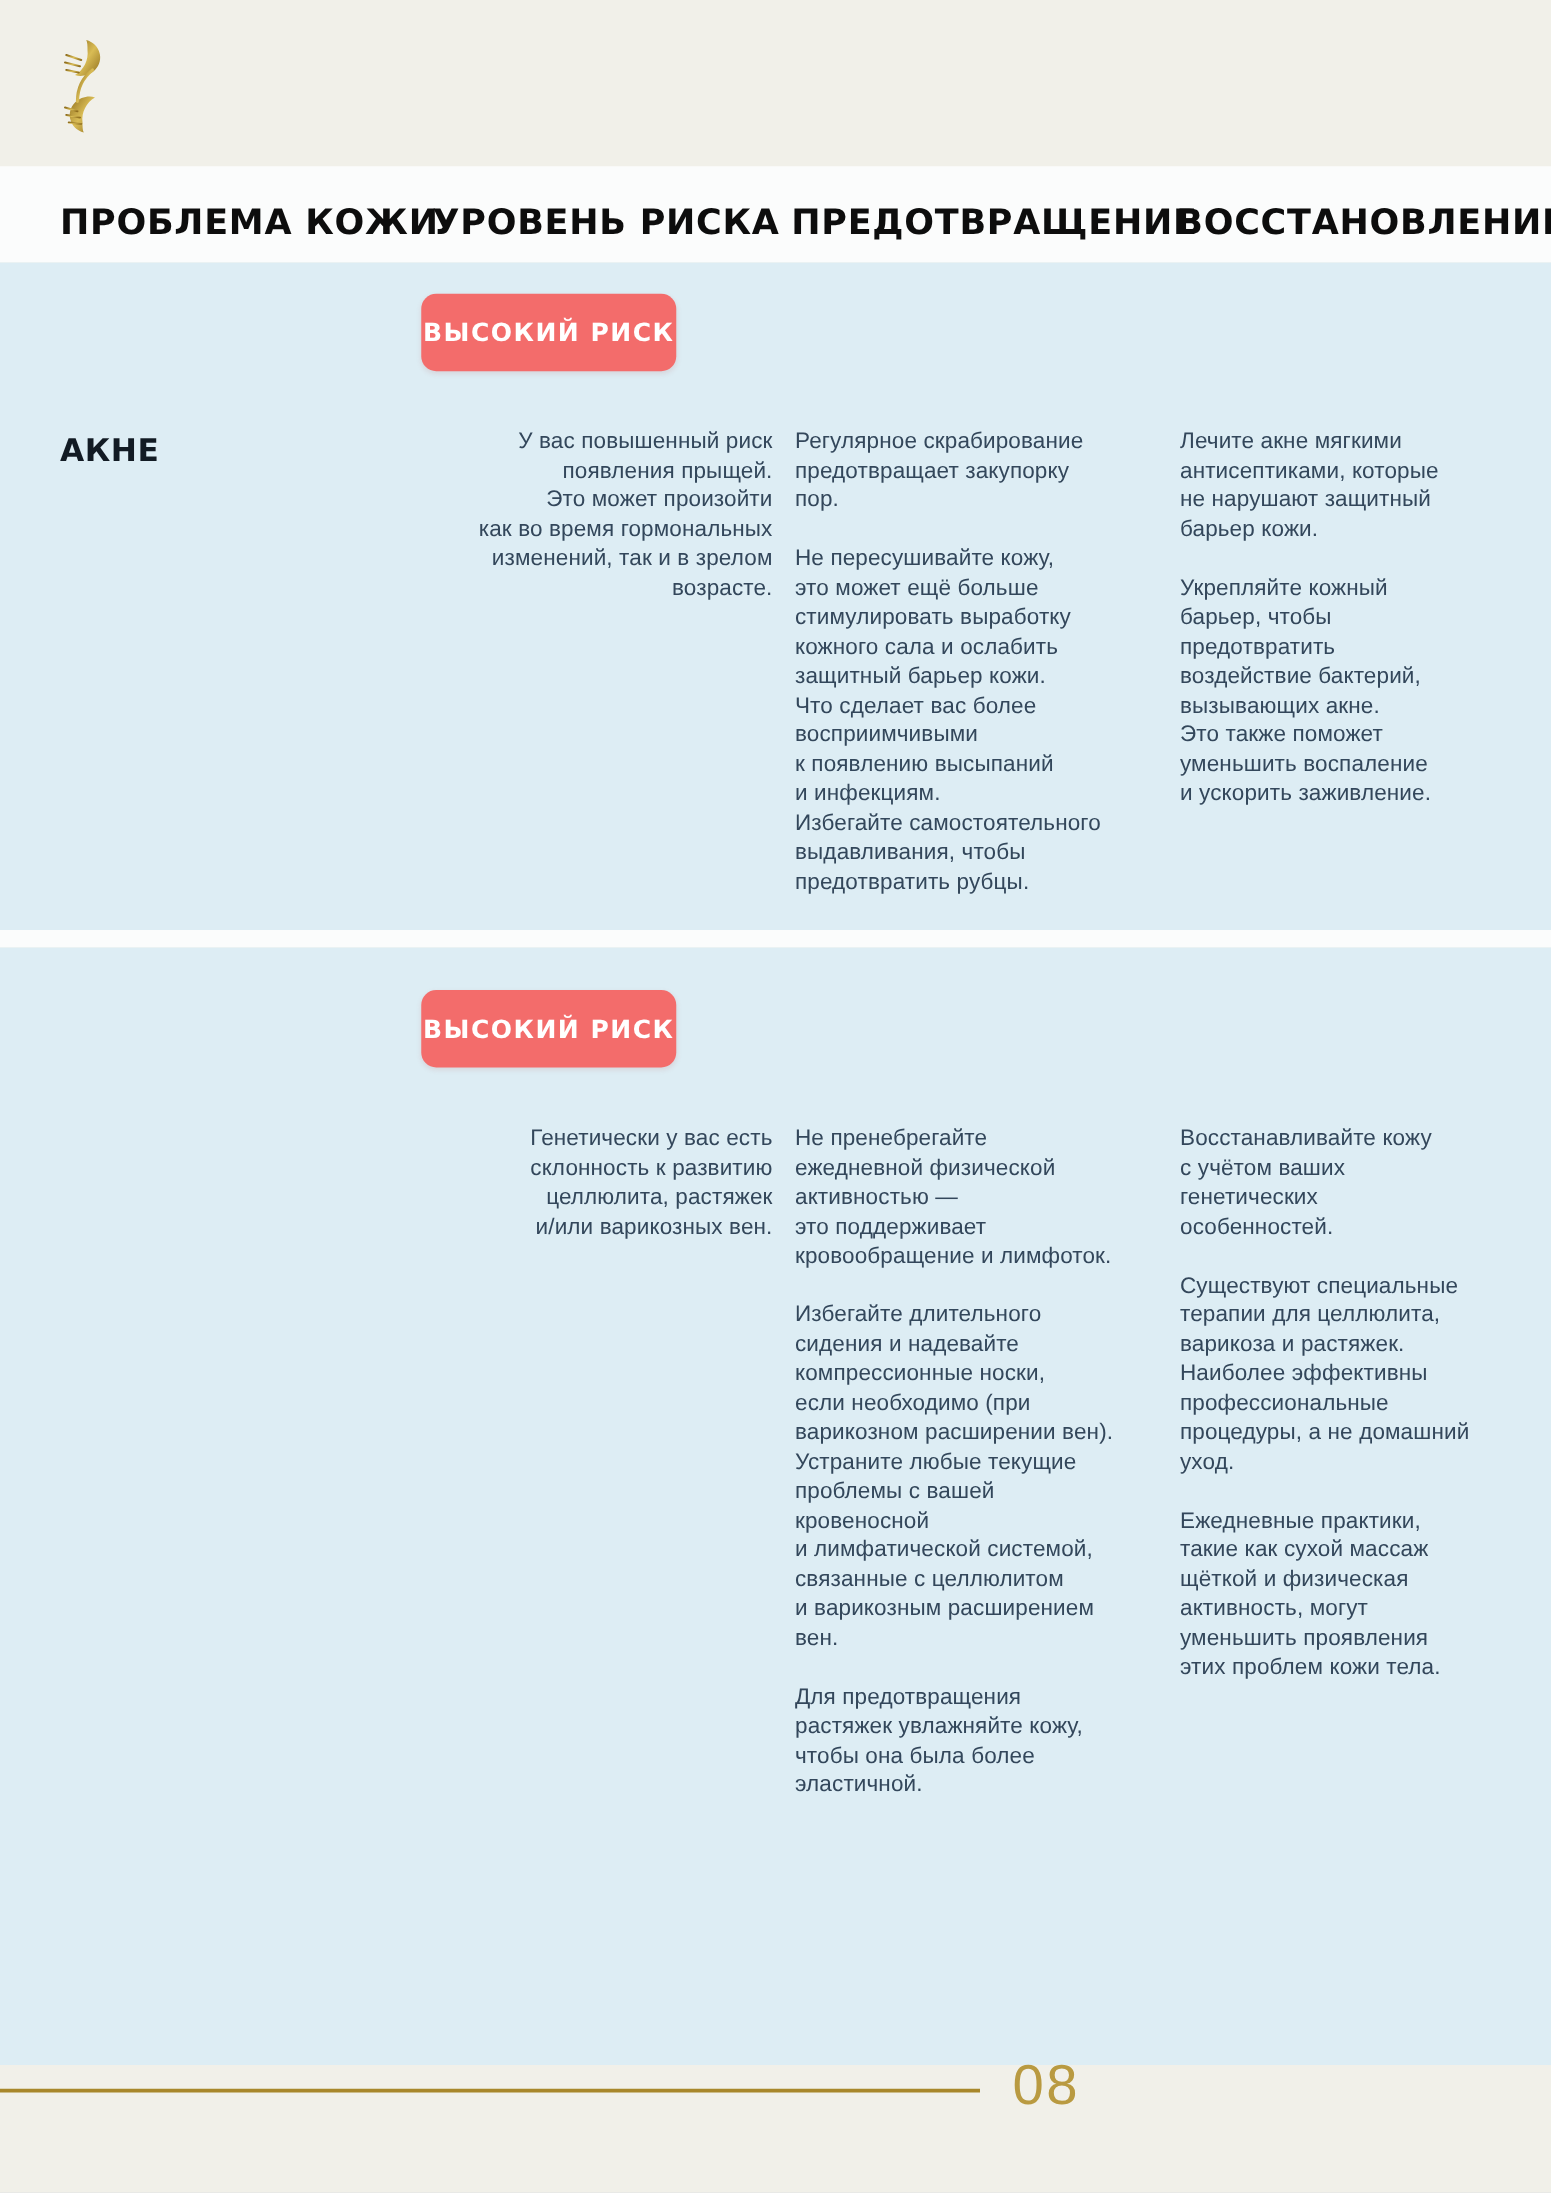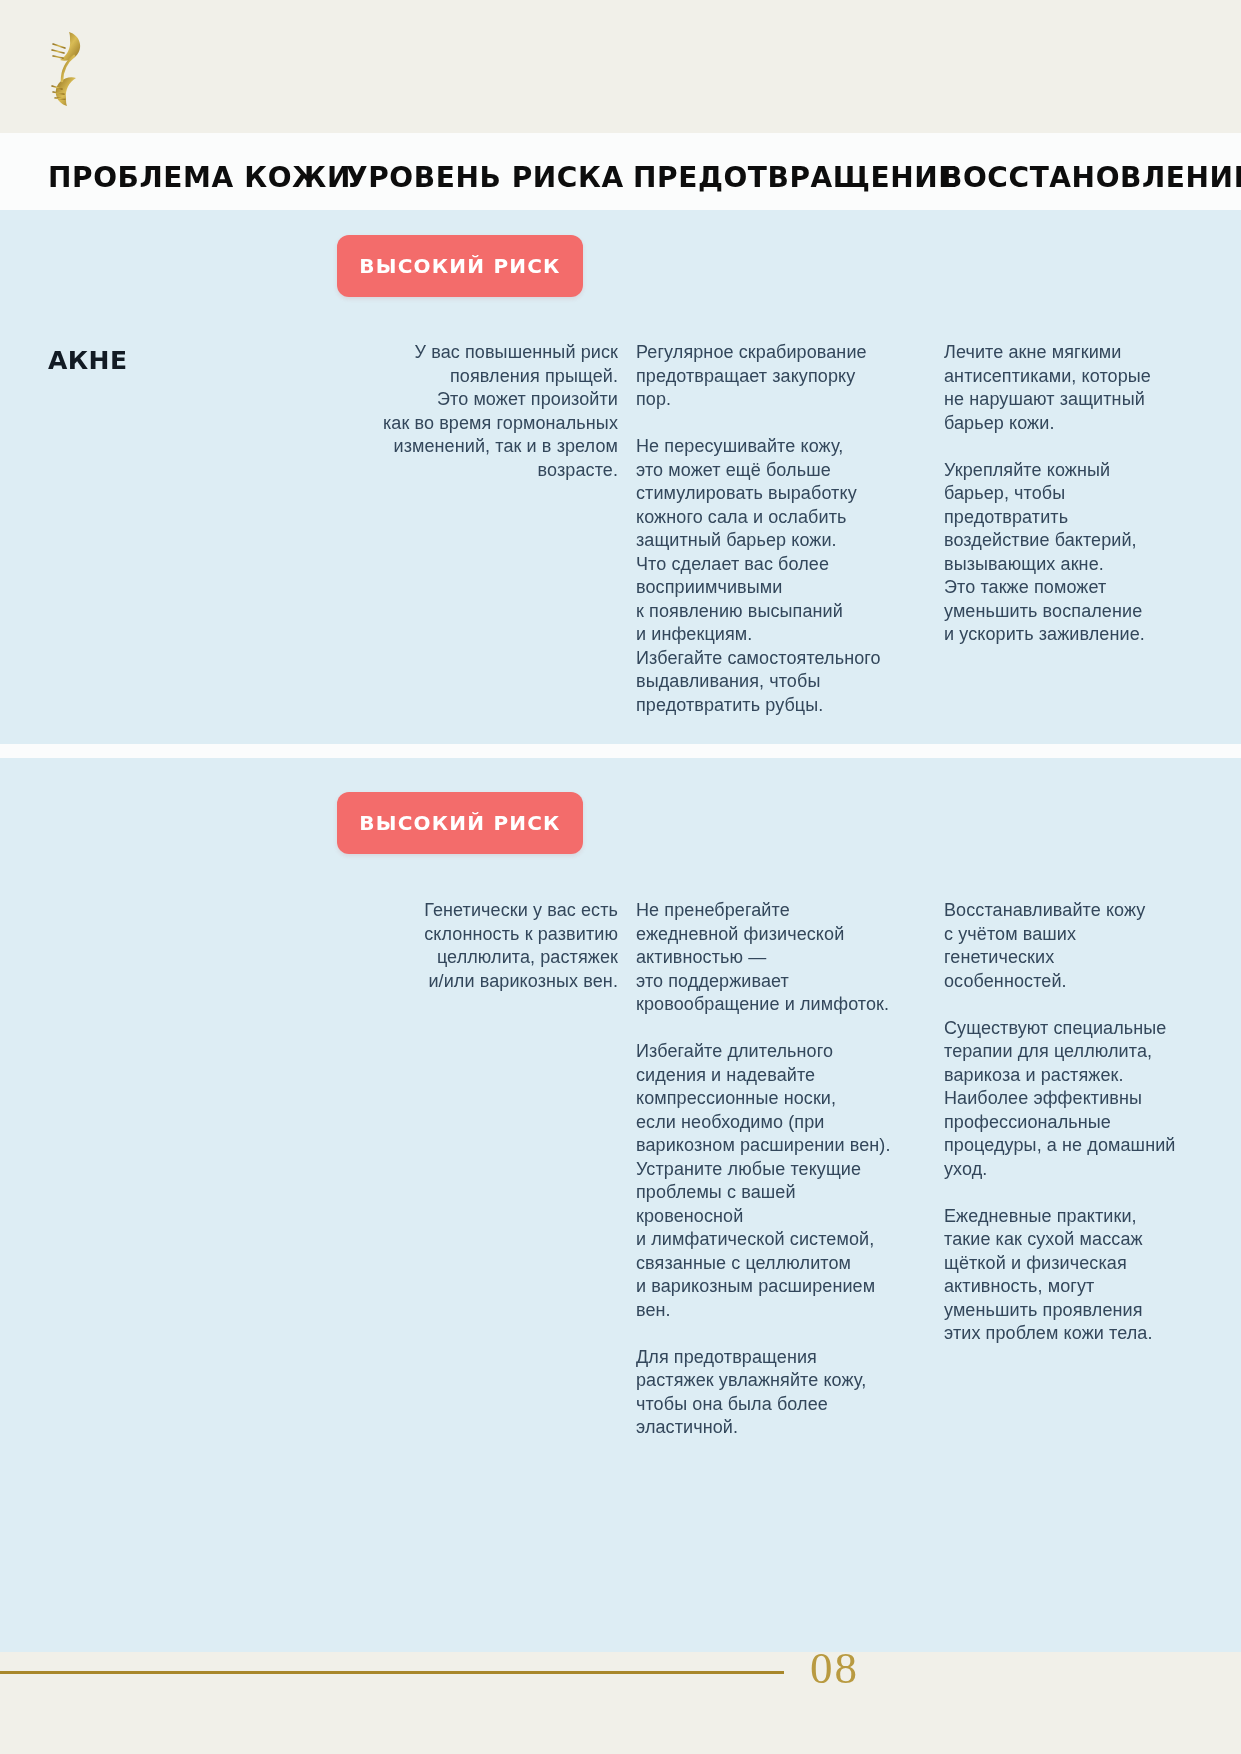--- a/index.html
+++ b/index.html
@@ -17,21 +17,21 @@
     position:absolute;top:28px;font-family:"DejaVu Sans","Liberation Sans",sans-serif;
     font-weight:700;font-size:28px;letter-spacing:.6px;color:#0d0d0d;white-space:nowrap;
   }
   .c1{left:48px}.c2{left:346px}.c3{left:633px}.c4{left:941px}
   
   .band{position:absolute;left:0;right:0;background:var(--section-bg,#ddedf4);}
   .sec1{top:210px;height:534px;}
   .sec2{top:758px;height:894px;}
   .gap-strip{position:absolute;top:744px;left:0;right:0;height:14px;background:var(--band-bg,#fbfcfc);}
   .badge{
-    position:absolute;left:337px;width:246px;height:62px;border-radius:12px;
+    position:absolute;left:337px;width:204px;height:62px;border-radius:12px;
     background:var(--badge-bg,#f36c6b);display:flex;align-items:center;justify-content:center;
     color:#ffffff;font-family:"DejaVu Sans","Liberation Sans",sans-serif;
     font-weight:700;font-size:20px;letter-spacing:1.2px;white-space:nowrap;
     box-shadow:0 2px 4px rgba(180,90,90,.15);
   }
   .cell{
     position:absolute;white-space:pre-line;
     font-size:18px;line-height:23.5px;letter-spacing:.1px;color:var(--body-text,#33475b);
   }
   .problem{
@@ -39,21 +39,21 @@
     font-size:25px;line-height:33px;font-weight:700;letter-spacing:.4px;color:#121b24;
     left:48px;width:285px;
   }
   .risk{left:346px;width:272px;text-align:right;}
   .prevention{left:636px;width:302px;}
   .recovery{left:944px;width:288px;}
   
   .gold-line{position:absolute;top:1671px;left:0;width:784px;height:3px;background:var(--gold,#a8872b);}
   .page-number{
     position:absolute;left:810px;top:1644px;
-    font-family:Liberation Serif, serif;
+    font-family:Liberation Sans, sans-serif;
     font-size:45px;line-height:48px;font-weight:400;letter-spacing:2px;
     color:var(--gold-light,#b3912f);opacity:.9;
   }
 </style>
 </head>
 <body>
 
 <div class="page" style="--page-bg: #f1f0e9; --band-bg: #fbfcfc; --section-bg: #ddedf4; --badge-bg: #f36c6b; --body-text: #33475b; --gold: #a8872b; --gold-light: #b3912f;">
 
   <header class="topbar">

